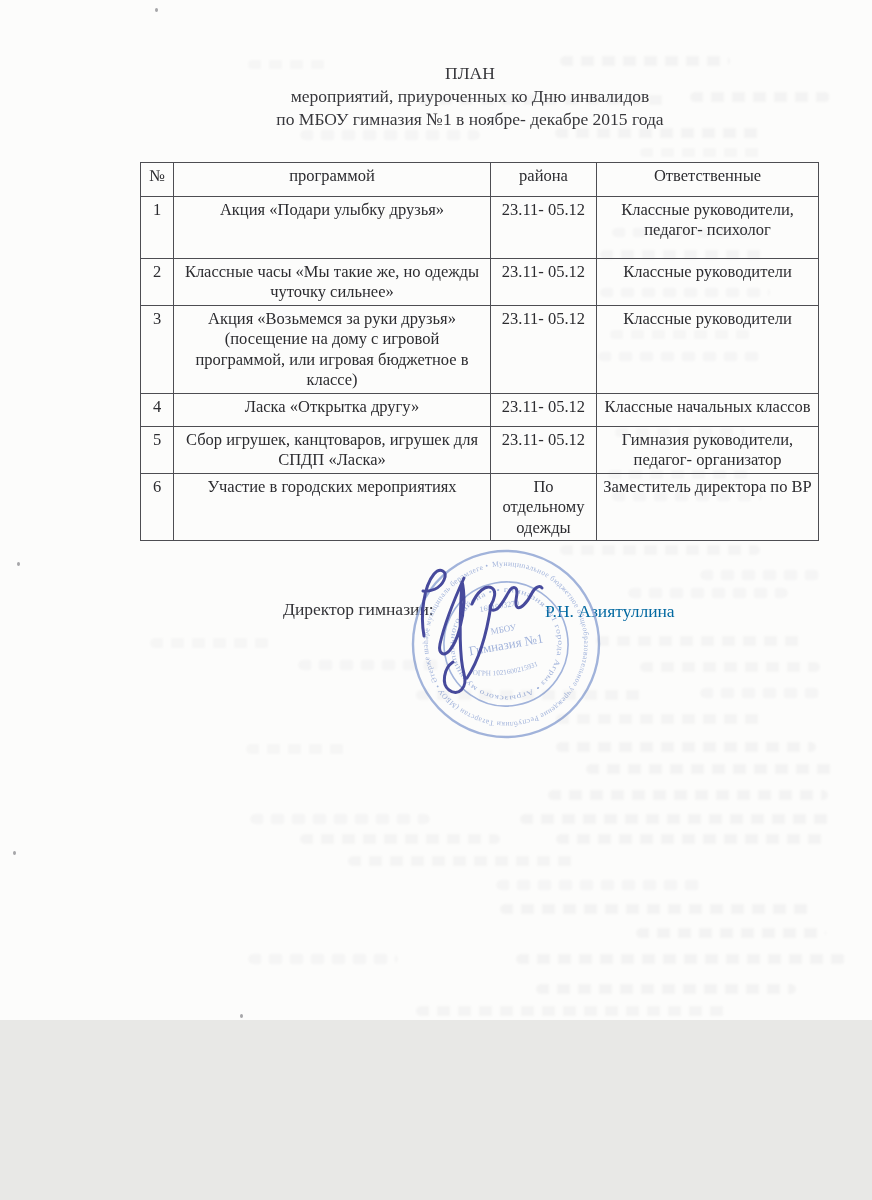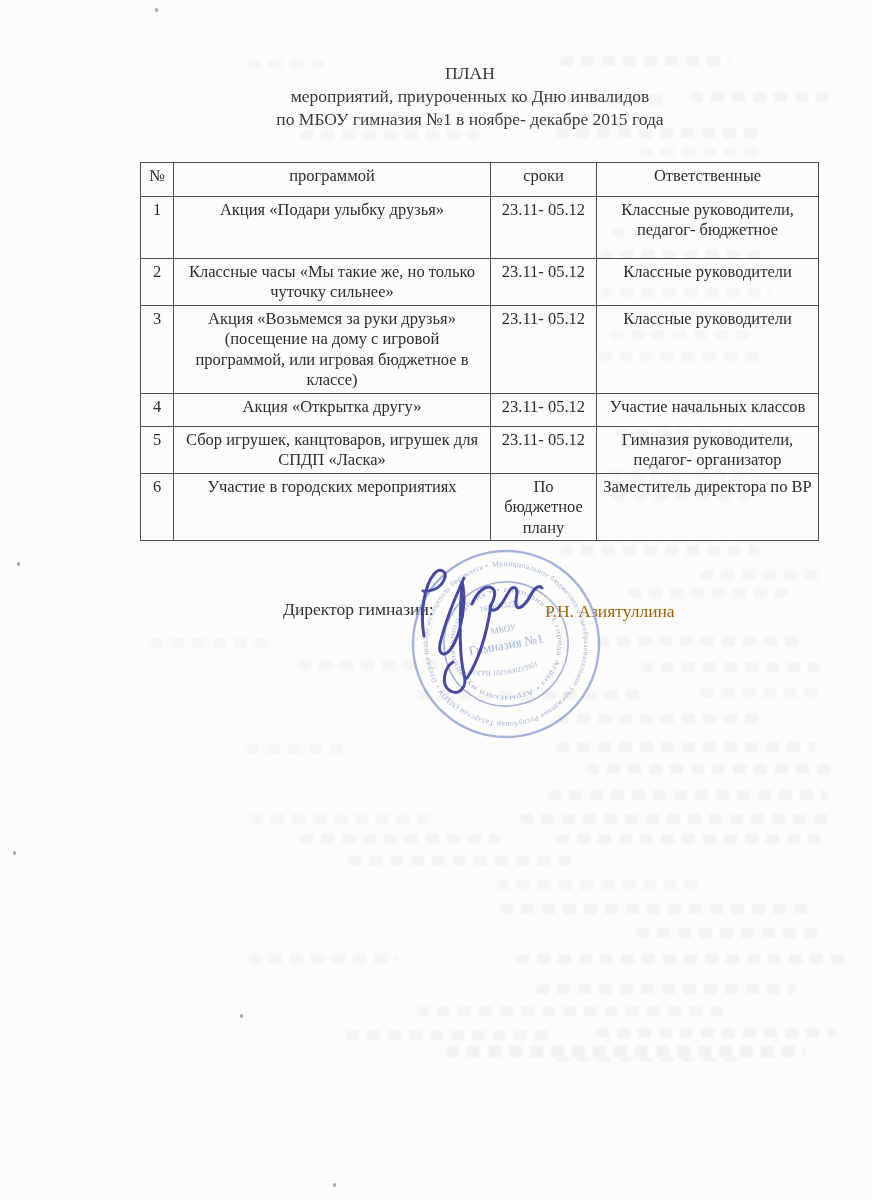--- a/index.html
+++ b/index.html
@@ -1,17 +1,17 @@
 <!DOCTYPE html>
 <html><head>
 <meta charset="utf-8">
 <style>
   html,body{margin:0;padding:0;background:#e8e8e6;}
   .page{
-    position:relative;width:872px;height:1200px;margin:0 auto;
+    position:relative;width:872px;height:1020px;margin:0 auto;
     background:#fcfcfb;overflow:hidden;
     font-family:"Liberation Serif","DejaVu Serif",serif;color:#2e2e32;
   }
   
   .title-block{position:absolute;top:62px;left:0;width:940px;text-align:center;}
   .title-block div{font-size:17.5px;line-height:23px;color:#38383c;}
   
   table.plan{
     position:absolute;left:140px;top:162px;width:678px;
     border-collapse:collapse;table-layout:fixed;
@@ -20,21 +20,21 @@
     border:1.5px solid #4d4d52;
     font-weight:normal;font-size:16.5px;line-height:1.24;
     text-align:center;vertical-align:top;padding:3px 6px 2px 6px;
     color:#2c2c30;overflow:hidden;
   }
   tr.hrow{height:34px;}
   tr.r0{height:62px;} tr.r1{height:40px;} tr.r2{height:82px;}
   tr.r3{height:33px;} tr.r4{height:43px;} tr.r5{height:58px;}
   
   .sig-label{position:absolute;left:283px;top:599px;font-size:17.5px;color:#333337;}
-  .sig-name{position:absolute;left:545px;top:601px;font-size:17.5px;color:#a16207;}
+  .sig-name{position:absolute;left:545px;top:601px;font-size:17.5px;color:#0369a1;}
   .stamp{position:absolute;left:408px;top:546px;width:196px;height:196px;opacity:.8;}
   .scribble{position:absolute;left:406px;top:558px;width:140px;height:150px;opacity:.95;}
   
   .bleed{
     position:absolute;border-radius:5px;
     background:repeating-linear-gradient(90deg,rgba(115,115,122,.6) 0 13px,rgba(115,115,122,0) 13px 21px);
     filter:blur(1px);pointer-events:none;
   }
   .speck{position:absolute;width:3px;height:4px;background:rgba(95,95,100,.55);
     border-radius:50%;filter:blur(.4px);pointer-events:none;}
@@ -54,59 +54,59 @@
     <colgroup>
       <col style="width:33px">
         <col style="width:317px">
         <col style="width:106px">
         <col style="width:222px">
     </colgroup>
     <thead>
       <tr class="hrow">
         <th>№</th>
         <th>программой</th>
-        <th>сроки</th>
+        <th>района</th>
         <th>Ответственные</th>
       </tr>
     </thead>
     <tbody>
         <tr class="r0">
       <td>1</td>
       <td>Акция «Подари улыбку друзья»</td>
       <td>23.11- 05.12</td>
-      <td>Классные руководители, педагог- бюджетное</td>
+      <td>Классные руководители, педагог- психолог</td>
     </tr>
         <tr class="r1">
       <td>2</td>
-      <td>Классные часы «Мы такие же, но только чуточку сильнее»</td>
+      <td>Классные часы «Мы такие же, но одежды чуточку сильнее»</td>
       <td>23.11- 05.12</td>
       <td>Классные руководители</td>
     </tr>
         <tr class="r2">
       <td>3</td>
       <td>Акция «Возьмемся за руки друзья» (посещение на дому с игровой программой, или игровая бюджетное в классе)</td>
       <td>23.11- 05.12</td>
       <td>Классные руководители</td>
     </tr>
         <tr class="r3">
       <td>4</td>
-      <td>Акция «Открытка другу»</td>
+      <td>Ласка «Открытка другу»</td>
       <td>23.11- 05.12</td>
-      <td>Участие начальных классов</td>
+      <td>Классные начальных классов</td>
     </tr>
         <tr class="r4">
       <td>5</td>
       <td>Сбор игрушек, канцтоваров, игрушек для СПДП «Ласка»</td>
       <td>23.11- 05.12</td>
       <td>Гимназия руководители, педагог- организатор</td>
     </tr>
         <tr class="r5">
       <td>6</td>
       <td>Участие в городских мероприятиях</td>
-      <td>По бюджетное плану</td>
+      <td>По отдельному одежды</td>
       <td>Заместитель директора по ВР</td>
     </tr>
       </tbody>
   </table>
 
   <div class="sig-label">Директор гимназии:</div>
   <div class="sig-name">Р.Н. Азиятуллина</div>
 
   <svg class="stamp" viewBox="0 0 196 196">
     <g transform="rotate(-10 98 98)" fill="none" stroke="#8ba1d3">

